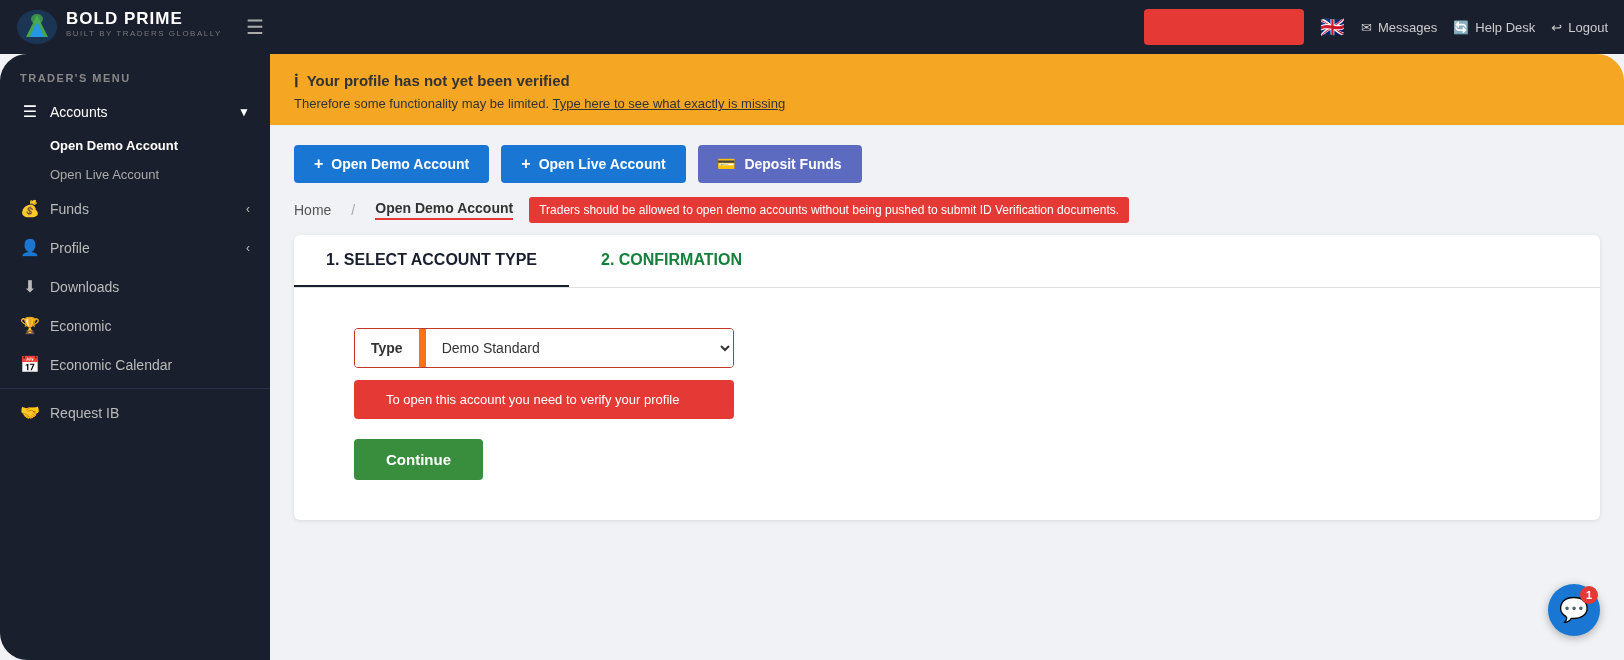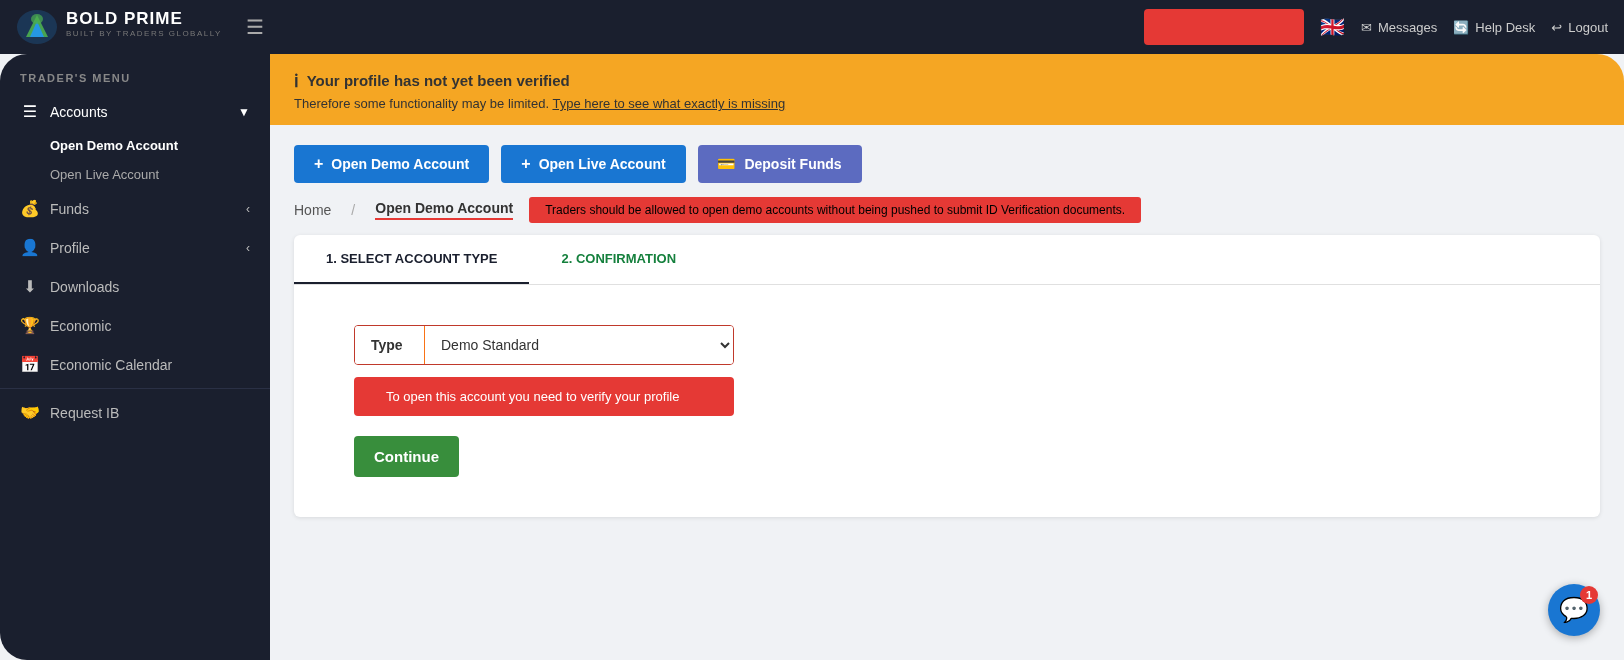--- a/index.html
+++ b/index.html
@@ -45,38 +45,38 @@
     .action-btn { display: flex; align-items: center; gap: 8px; padding: 10px 20px; border: none; border-radius: 4px; font-size: 14px; font-weight: 600; cursor: pointer; }
     .btn-blue { background: #1976d2; color: #fff; }
     .btn-deposit { background: #5c6bc0; color: #fff; }
 
     
     .breadcrumb-row { display: flex; align-items: center; gap: 20px; padding: 0 24px 12px; font-size: 14px; color: #555; }
     .breadcrumb-sep { color: #aaa; }
     .breadcrumb-active { color: #333; font-weight: 600; border-bottom: 2px solid #e53935; padding-bottom: 2px; }
 
     
-    .warning-popup { background: #e53935; color: #000000; font-size: 12px; padding: 6px 16px; border-radius: 3px; margin-left: 12px; max-width: 700px; }
+    .warning-popup { background: #e53935; color: #ffffff; font-size: 12px; padding: 6px 10px; border-radius: 3px; margin-left: 12px; max-width: 700px; }
 
     
     .form-card { background: #fff; margin: 0 24px 24px; border-radius: 6px; box-shadow: 0 1px 4px rgba(0,0,0,0.1); overflow: hidden; }
 
     
     .stepper { display: flex; border-bottom: 1px solid #e0e0e0; }
-    .step { padding: 16px 32px; font-size: 13px; font-weight: 600; cursor: pointer; }
+    .step { padding: 16px 32px; font-size: 16px; font-weight: 600; cursor: pointer; }
     .step.active { color: #1a1f2e; border-bottom: 2px solid #1a1f2e; }
     .step.inactive { color: #15803d; }
 
     
     .form-body { padding: 40px 60px 40px; }
     .form-row { display: flex; align-items: stretch; border: 1px solid #c0392b; border-radius: 4px; overflow: hidden; margin-bottom: 12px; max-width: 380px; }
-    .form-label-cell { background: #fff; padding: 10px 16px; font-size: 14px; font-weight: 600; color: #333; display: flex; align-items: center; border-right: 1px solid #f97316; min-width: 70px; }
+    .form-label-cell { background: #fff; padding: 10px 16px; font-size: 14px; font-weight: 600; color: #333; display: flex; align-items: center; border-right: 7px solid #f97316; min-width: 70px; }
     .form-select { border: none; padding: 10px 12px; font-size: 14px; color: #333; flex: 1; outline: none; cursor: pointer; background: #fff; }
     .error-box { background: #e53935; color: #fff; font-size: 13px; padding: 12px 32px; border-radius: 4px; max-width: 380px; margin-bottom: 20px; }
-    .continue-btn { background: #388e3c; color: #fff; border: none; border-radius: 4px; padding: 12px 20px; font-size: 15px; font-weight: 600; cursor: pointer; }
+    .continue-btn { background: #388e3c; color: #fff; border: none; border-radius: 4px; padding: 12px 32px; font-size: 15px; font-weight: 600; cursor: pointer; }
 
     
     .chat-bubble { position: fixed; bottom: 24px; right: 24px; background: #1976d2; border-radius: 50%; width: 52px; height: 52px; display: flex; align-items: center; justify-content: center; cursor: pointer; box-shadow: 0 2px 8px rgba(0,0,0,0.3); }
     .chat-bubble-icon { color: #fff; font-size: 24px; }
     .chat-badge { position: absolute; top: 2px; right: 2px; background: #e53935; color: #fff; border-radius: 50%; width: 18px; height: 18px; font-size: 11px; font-weight: 700; display: flex; align-items: center; justify-content: center; }
   </style>
 </head>
 <body>
 
 <div class="navbar">

